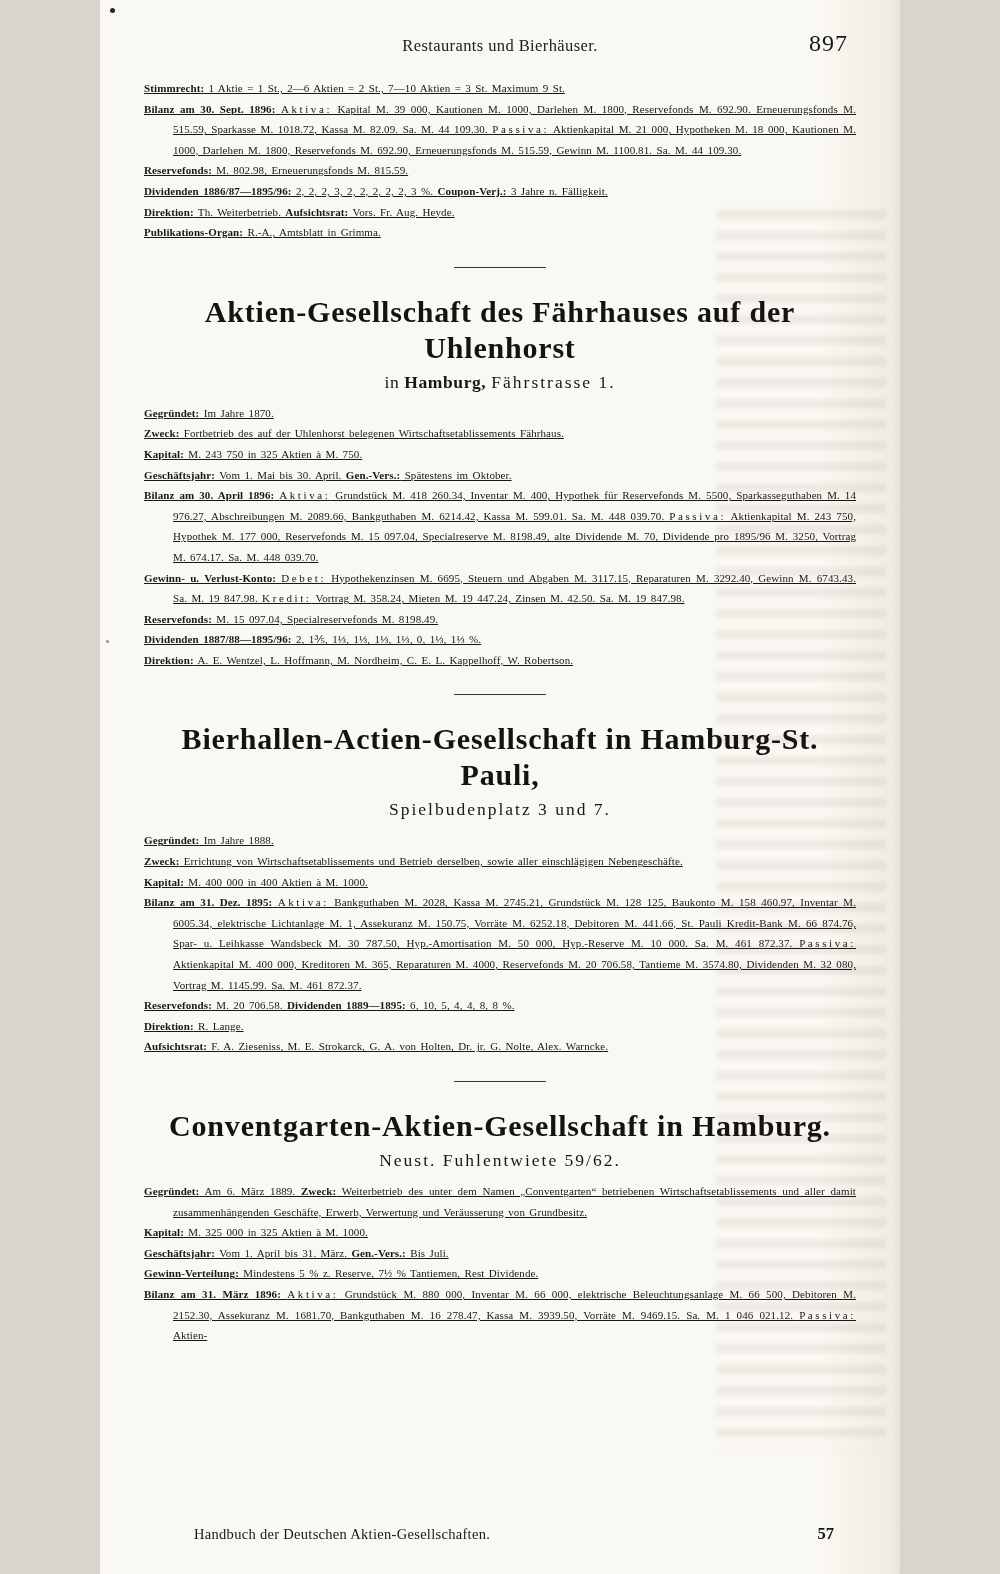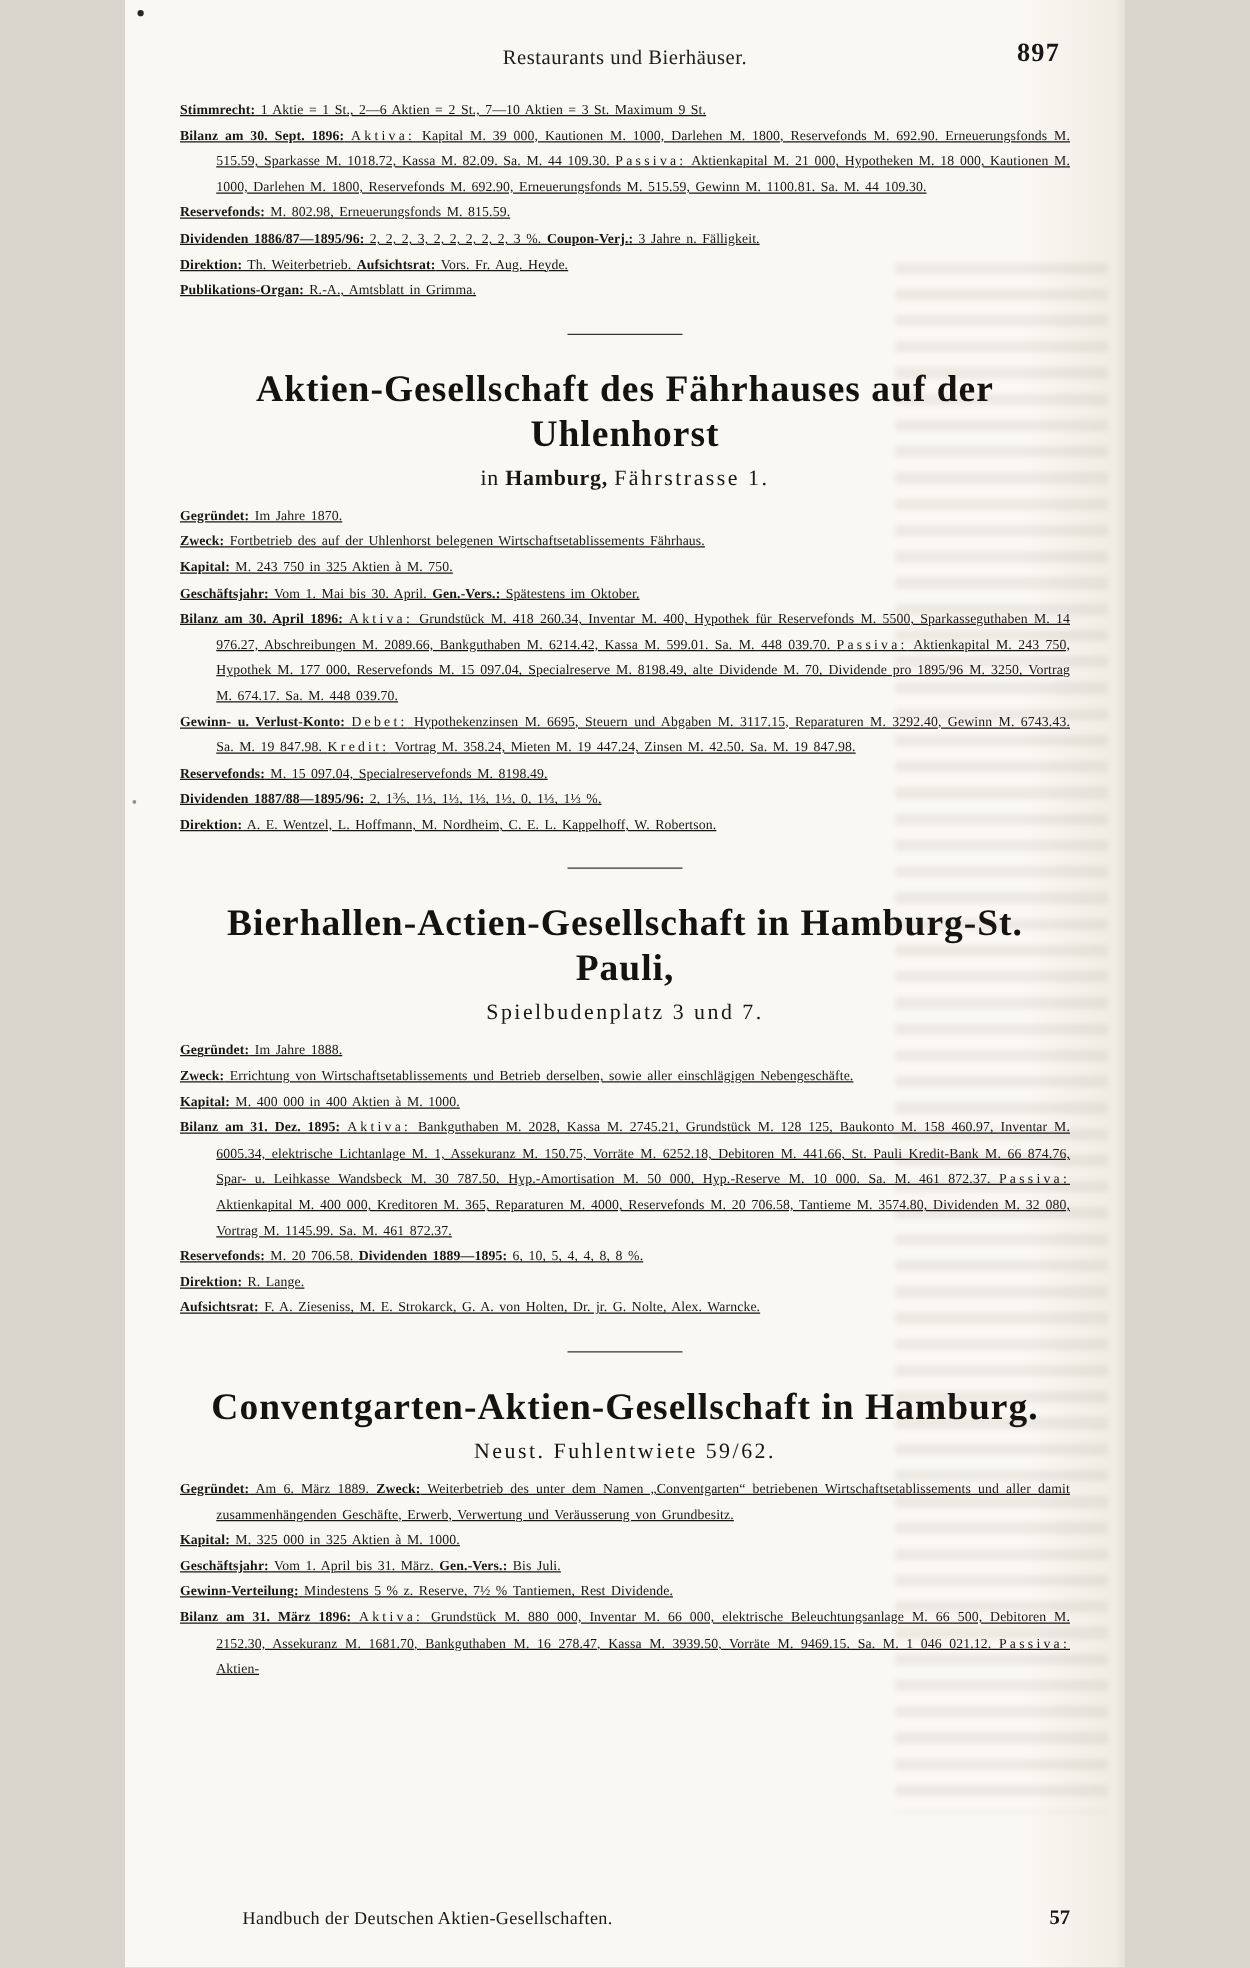--- a/index.html
+++ b/index.html
@@ -22,21 +22,21 @@
     pointer-events:none;
   }
   .speck{position:absolute;background:#2a2622;border-radius:50%;}
   .page-header{position:relative;height:26px;margin-bottom:16px;}
   .running-title{
     position:absolute;left:0;right:0;text-align:center;
     font-size:16.5px;letter-spacing:0.4px;color:#23201c;
   }
   .page-number{
     position:absolute;right:8px;top:-6px;
-    font-size:21px;font-weight:bold;letter-spacing:1px;
+    font-size:24px;font-weight:normal;letter-spacing:1px;
   }
   .entries{margin:0;}
   .entry{
     margin:0;
     padding-left:29px;text-indent:-29px;
     font-size:11px;line-height:20.6px;
     text-align:justify;
     word-spacing:1.5px;letter-spacing:0.1px;text-decoration:underline;
   }
   .run-bold{font-weight:bold;}
@@ -57,21 +57,21 @@
     text-align:center;
     font-size:17.5px;letter-spacing:0.6px;
   }
   .company-subtitle .run-spaced{letter-spacing:2px;text-align:center;}
   .page-footer{
     position:absolute;left:32px;right:44px;bottom:30px;
     display:flex;justify-content:space-between;align-items:baseline;
     font-size:14.5px;
   }
   .footer-imprint{padding-left:62px;letter-spacing:0.3px;}
-  .footer-sheet{font-size:16.5px;font-weight:bold;}
+  .footer-sheet{font-size:16.5px;font-weight:bold;margin-right:22px;}
 </style>
 </head>
 <body>
 
 <div class="page">
 
   <div class="bleed"></div>
   <div class="speck" style="left:10px;top:8px;width:5px;height:5px;"></div>
   <div class="speck" style="left:6px;top:640px;width:3px;height:3px;opacity:.5;"></div>
 

